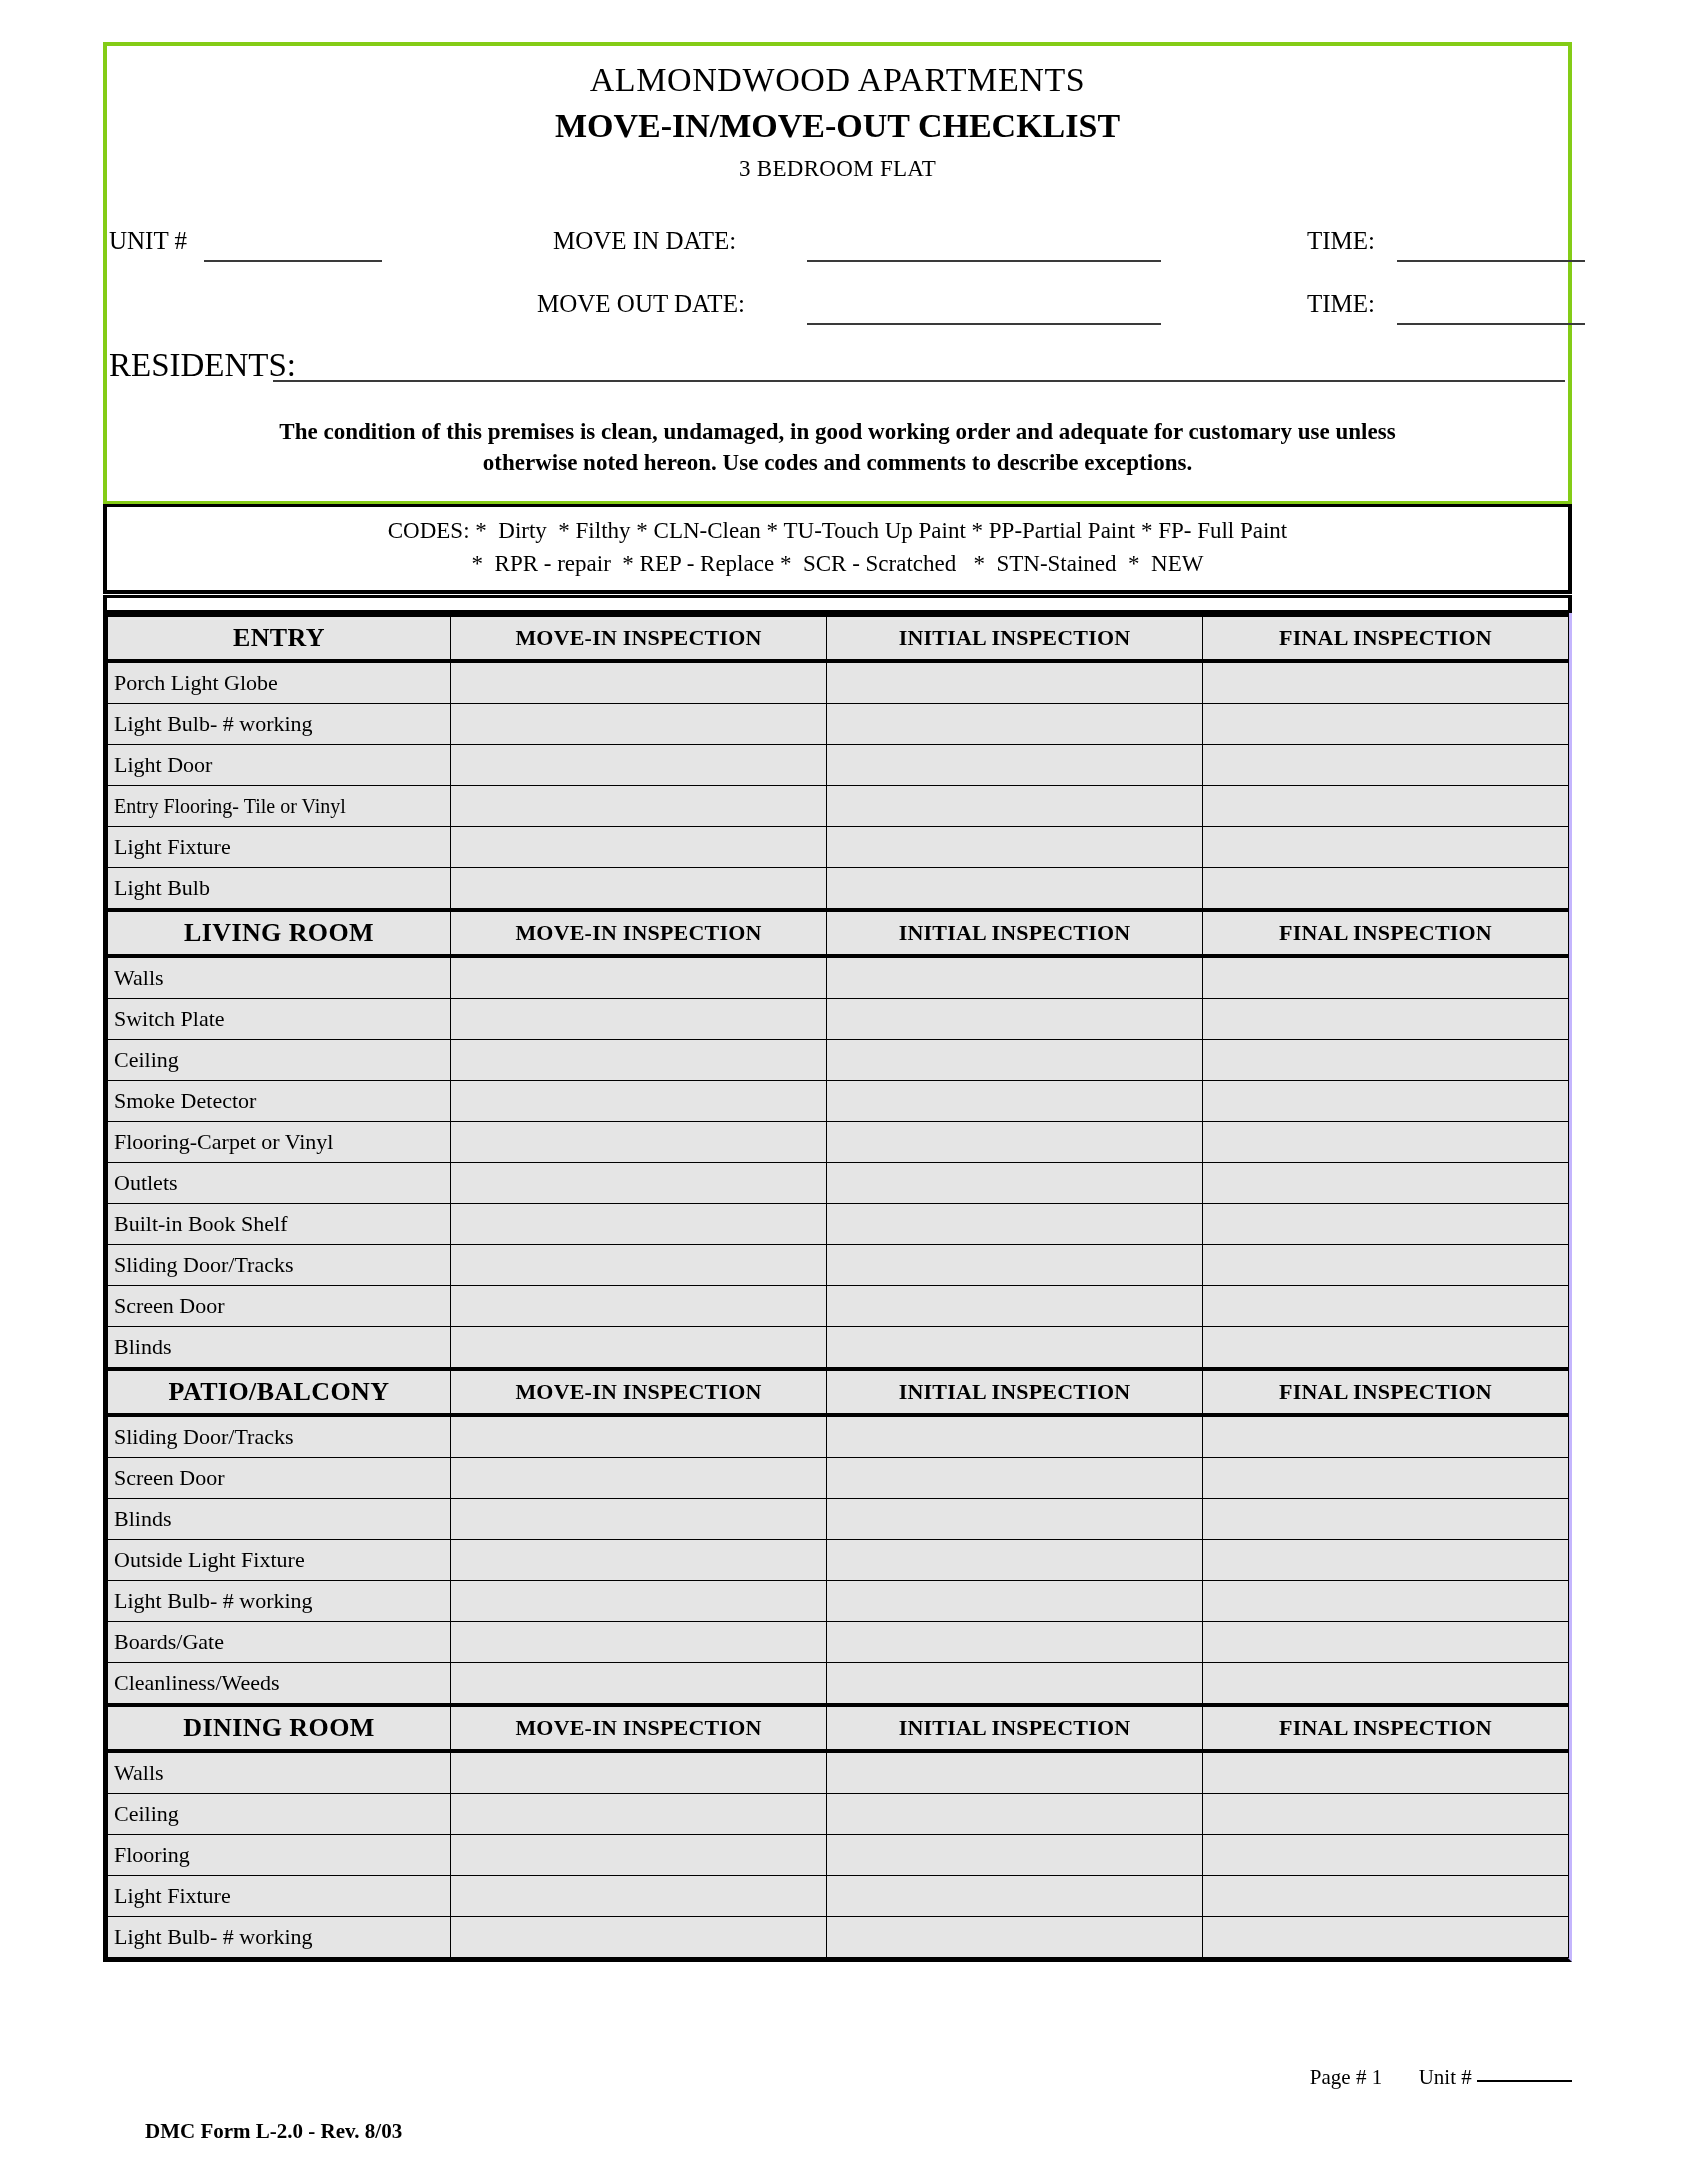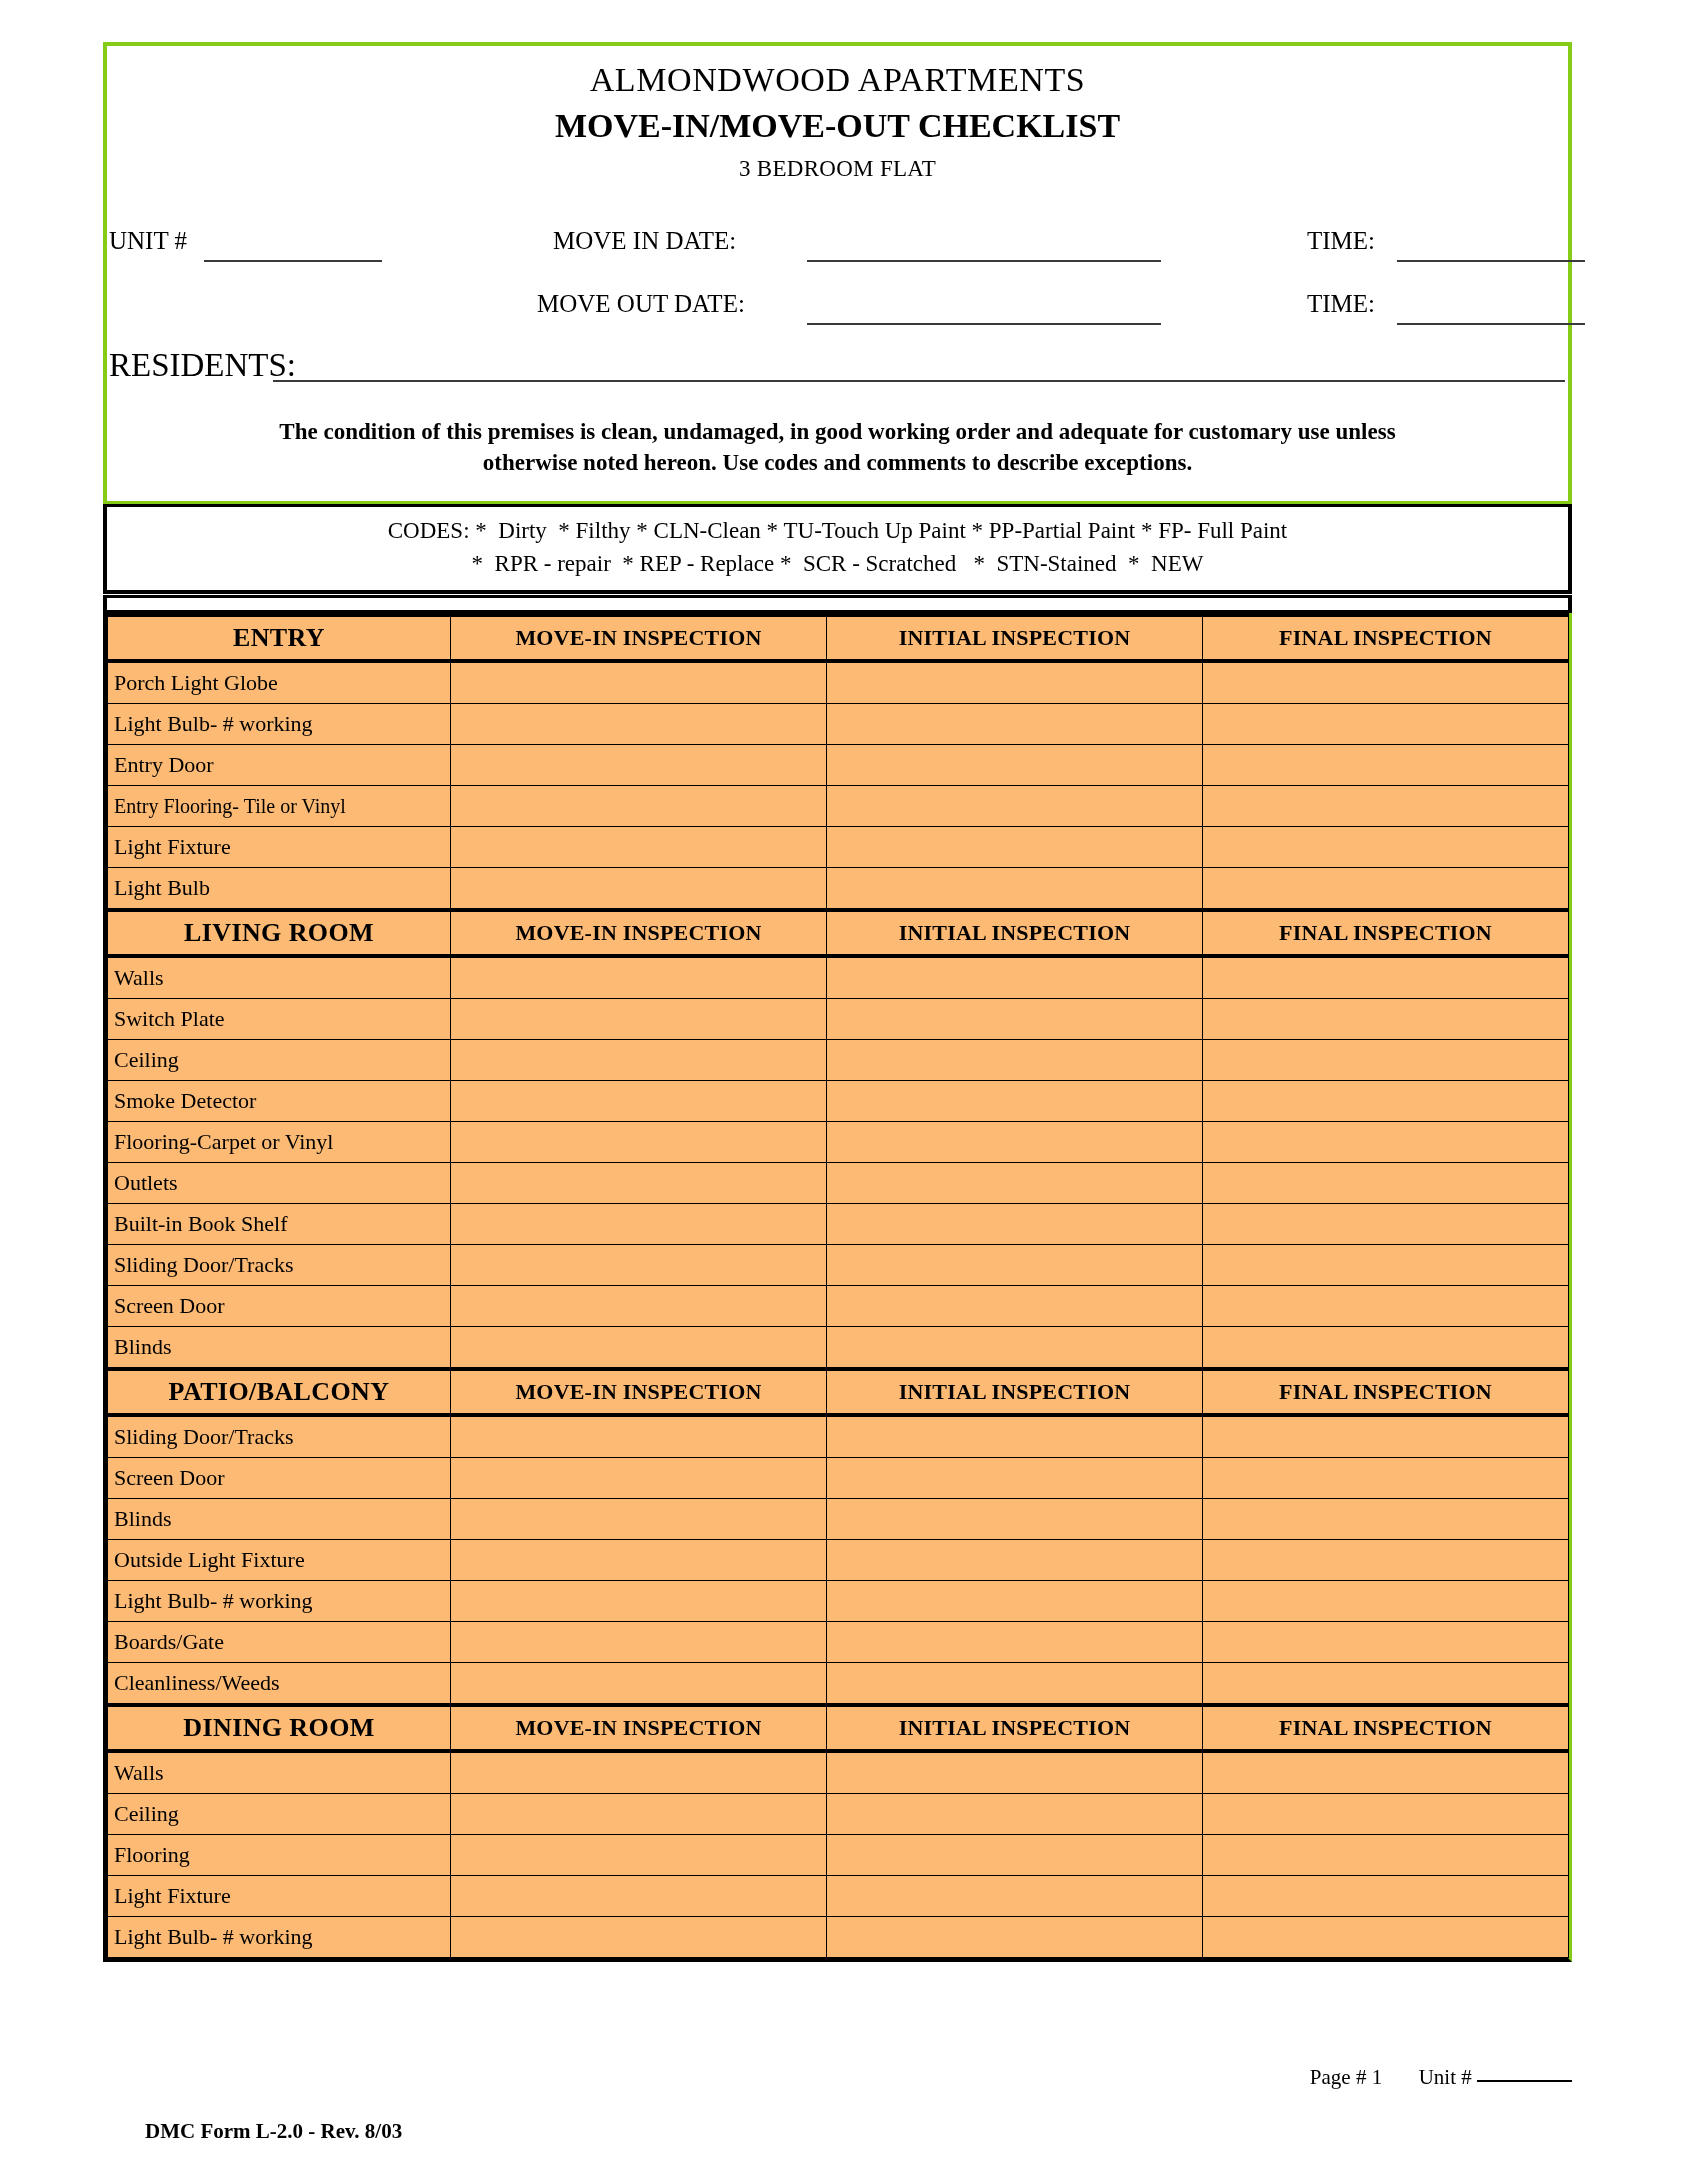--- a/index.html
+++ b/index.html
@@ -120,23 +120,23 @@
     background: #fff;
   }
 
   
   .tbl-wrap {
     position: absolute;
     left: 103px;
     width: 1469px;
     box-sizing: border-box;
     border-left: 4px solid #000;
-    border-right: 4px solid #84cc16;
+    border-right: 4px solid #c4b5fd;
     border-bottom: 4px solid #000;
-    background: #fdba74;
+    background: #e5e5e5;
   }
   table.checklist {
     border-collapse: collapse;
     width: 100%;
     table-layout: fixed;
   }
   table.checklist col.c1 { width: 343px; }
   table.checklist col.c2 { width: 376px; }
   table.checklist col.c3 { width: 376px; }
   table.checklist col.c4 { width: 366px; }
@@ -265,21 +265,21 @@
             <td class="blank"></td>
             <td class="blank"></td>
           </tr>
           <tr class="item">
             <td class="lbl">Light Bulb- # working</td>
             <td class="blank"></td>
             <td class="blank"></td>
             <td class="blank"></td>
           </tr>
           <tr class="item">
-            <td class="lbl">Entry Door</td>
+            <td class="lbl">Light Door</td>
             <td class="blank"></td>
             <td class="blank"></td>
             <td class="blank"></td>
           </tr>
           <tr class="item">
             <td class="lbl small">Entry Flooring- Tile or Vinyl</td>
             <td class="blank"></td>
             <td class="blank"></td>
             <td class="blank"></td>
           </tr>

